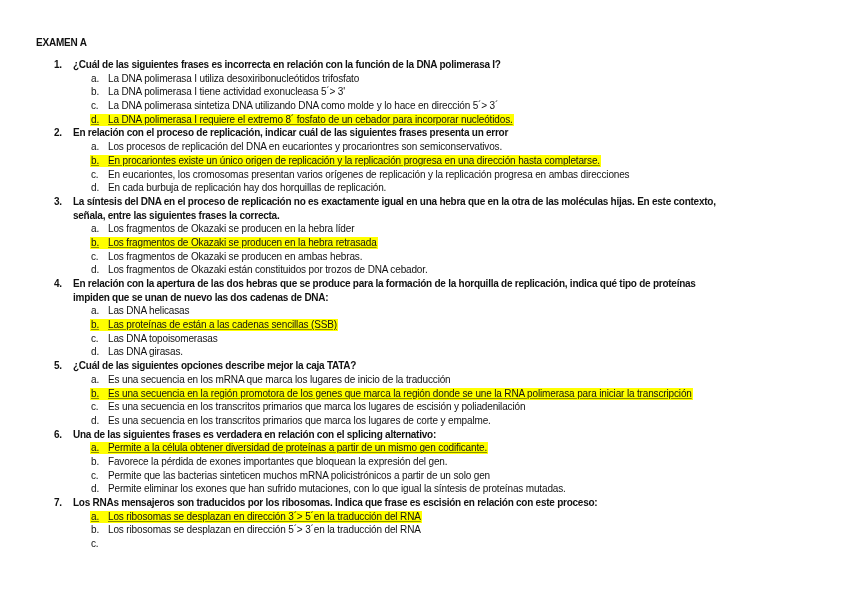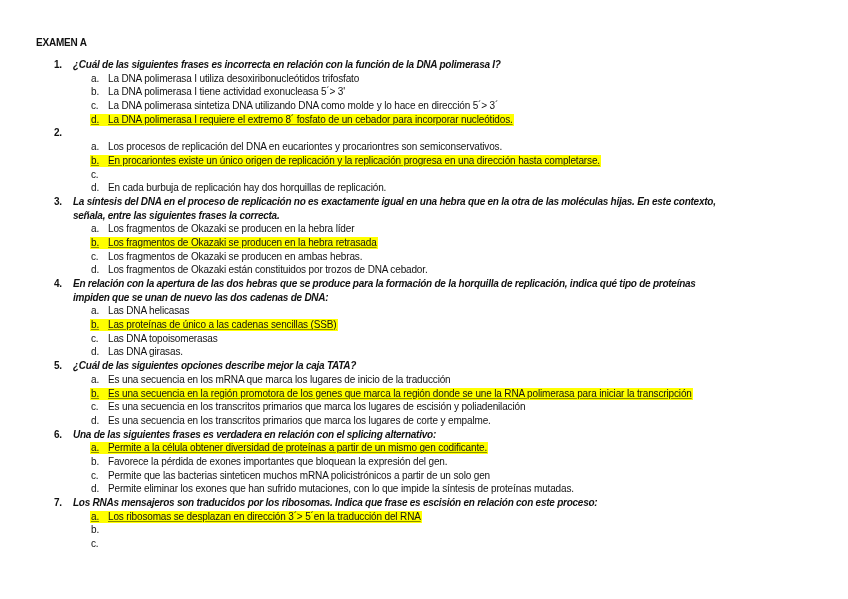--- a/index.html
+++ b/index.html
@@ -51,21 +51,20 @@
   }
   .q-num {
     position: absolute;
     left: 54px;
     top: 0;
   }
   .q-text {
     position: absolute;
     left: 73px;
     top: 0;
-    font-style: italic;
   }
   .option {
     position: relative;
     height: 13.7px;
     line-height: 13.7px;
     font-size: 10px;
     white-space: nowrap;
     letter-spacing: -0.15px;
   }
   .opt-letter {
@@ -120,32 +119,34 @@
       <div class="option correct">
         <span class="hl" style="width: 424px; background: rgb(255, 255, 0);"></span>
         <span class="opt-letter">d.</span>
         <span class="opt-text">La DNA polimerasa I requiere el extremo 8´ fosfato de un cebador para incorporar nucleótidos.</span>
       </div>
     </div>
 
     <div class="question">
       <div class="q-line">
         <span class="q-num">2.</span>
+        <span class="q-text">En relación con el proceso de replicación, indicar cuál de las siguientes frases presenta un error</span>
       </div>
       <div class="option">
         <span class="opt-letter">a.</span>
         <span class="opt-text">Los procesos de replicación del DNA en eucariontes y procariontres son semiconservativos.</span>
       </div>
       <div class="option correct">
         <span class="hl" style="width: 511px; background: rgb(255, 255, 0);"></span>
         <span class="opt-letter">b.</span>
         <span class="opt-text">En procariontes existe un único origen de replicación y la replicación progresa en una dirección hasta completarse.</span>
       </div>
       <div class="option">
         <span class="opt-letter">c.</span>
+        <span class="opt-text">En eucariontes, los cromosomas presentan varios orígenes de replicación y la replicación progresa en ambas direcciones</span>
       </div>
       <div class="option">
         <span class="opt-letter">d.</span>
         <span class="opt-text">En cada burbuja de replicación hay dos horquillas de replicación.</span>
       </div>
     </div>
 
     <div class="question">
       <div class="q-line">
         <span class="q-num">3.</span>
@@ -181,21 +182,21 @@
       <div class="q-line">
         <span class="q-text">impiden que se unan de nuevo las dos cadenas de DNA:</span>
       </div>
       <div class="option">
         <span class="opt-letter">a.</span>
         <span class="opt-text">Las DNA helicasas</span>
       </div>
       <div class="option correct">
         <span class="hl" style="width: 248px; background: rgb(255, 255, 0);"></span>
         <span class="opt-letter">b.</span>
-        <span class="opt-text">Las proteínas de único a las cadenas sencillas (SSB)</span>
+        <span class="opt-text">Las proteínas de están a las cadenas sencillas (SSB)</span>
       </div>
       <div class="option">
         <span class="opt-letter">c.</span>
         <span class="opt-text">Las DNA topoisomerasas</span>
       </div>
       <div class="option">
         <span class="opt-letter">d.</span>
         <span class="opt-text">Las DNA girasas.</span>
       </div>
     </div>
@@ -237,36 +238,37 @@
       <div class="option">
         <span class="opt-letter">b.</span>
         <span class="opt-text">Favorece la pérdida de exones importantes que bloquean la expresión del gen.</span>
       </div>
       <div class="option">
         <span class="opt-letter">c.</span>
         <span class="opt-text">Permite que las bacterias sinteticen muchos mRNA policistrónicos a partir de un solo gen</span>
       </div>
       <div class="option">
         <span class="opt-letter">d.</span>
-        <span class="opt-text">Permite eliminar los exones que han sufrido mutaciones, con lo que impide la síntesis de proteínas mutadas.</span>
+        <span class="opt-text">Permite eliminar los exones que han sufrido mutaciones, con lo que igual la síntesis de proteínas mutadas.</span>
       </div>
     </div>
 
     <div class="question">
       <div class="q-line">
         <span class="q-num">7.</span>
         <span class="q-text">Los RNAs mensajeros son traducidos por los ribosomas. Indica que frase es escisión en relación con este proceso:</span>
       </div>
       <div class="option correct">
         <span class="hl" style="width: 332px; background: rgb(255, 255, 0);"></span>
         <span class="opt-letter">a.</span>
         <span class="opt-text">Los ribosomas se desplazan en dirección 3´&gt; 5´en la traducción del RNA</span>
       </div>
       <div class="option">
         <span class="opt-letter">b.</span>
+        <span class="opt-text">Los ribosomas se desplazan en dirección 5´&gt; 3´en la traducción del RNA</span>
       </div>
       <div class="option">
         <span class="opt-letter">c.</span>
       </div>
     </div>
 
   </div>
 </div>
 
 </body></html>

